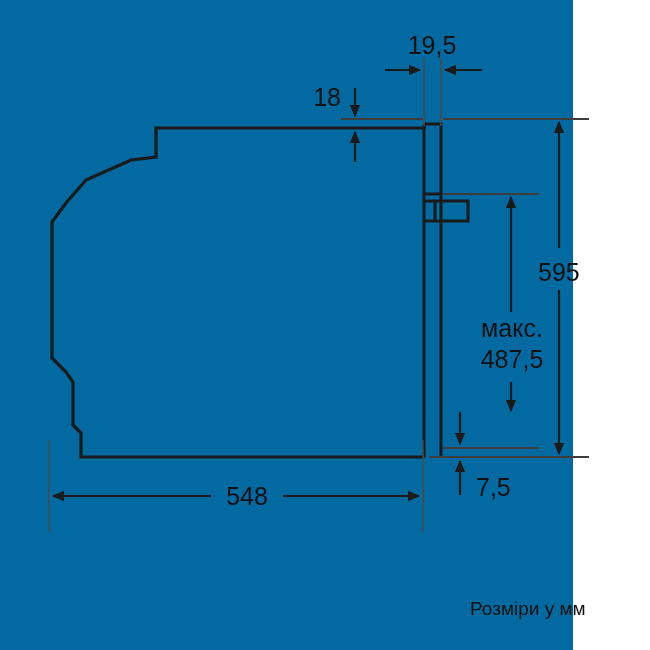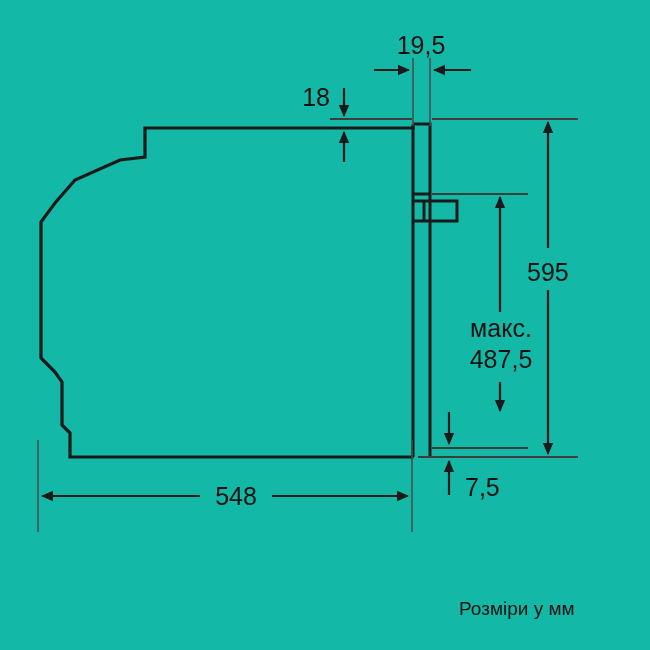--- a/index.html
+++ b/index.html
@@ -8,23 +8,24 @@
     background: #ffffff;
   }
   body {
     width: 650px;
     height: 650px;
     font-family: "Liberation Sans", sans-serif;
     overflow: hidden;
   }
   #drawing-root {
     position: relative;
-    width: 650px;
+    width: 562px;
     height: 650px;
-    background: #14b8a6;
+    background: #0369a1;
+    padding-left: 11px;
   }
   svg#tech-drawing {
     display: block;
     width: 650px;
     height: 650px;
   }
   .outline {
     fill: none;
     stroke: #1a1a1a;
     stroke-width: 3.2;

